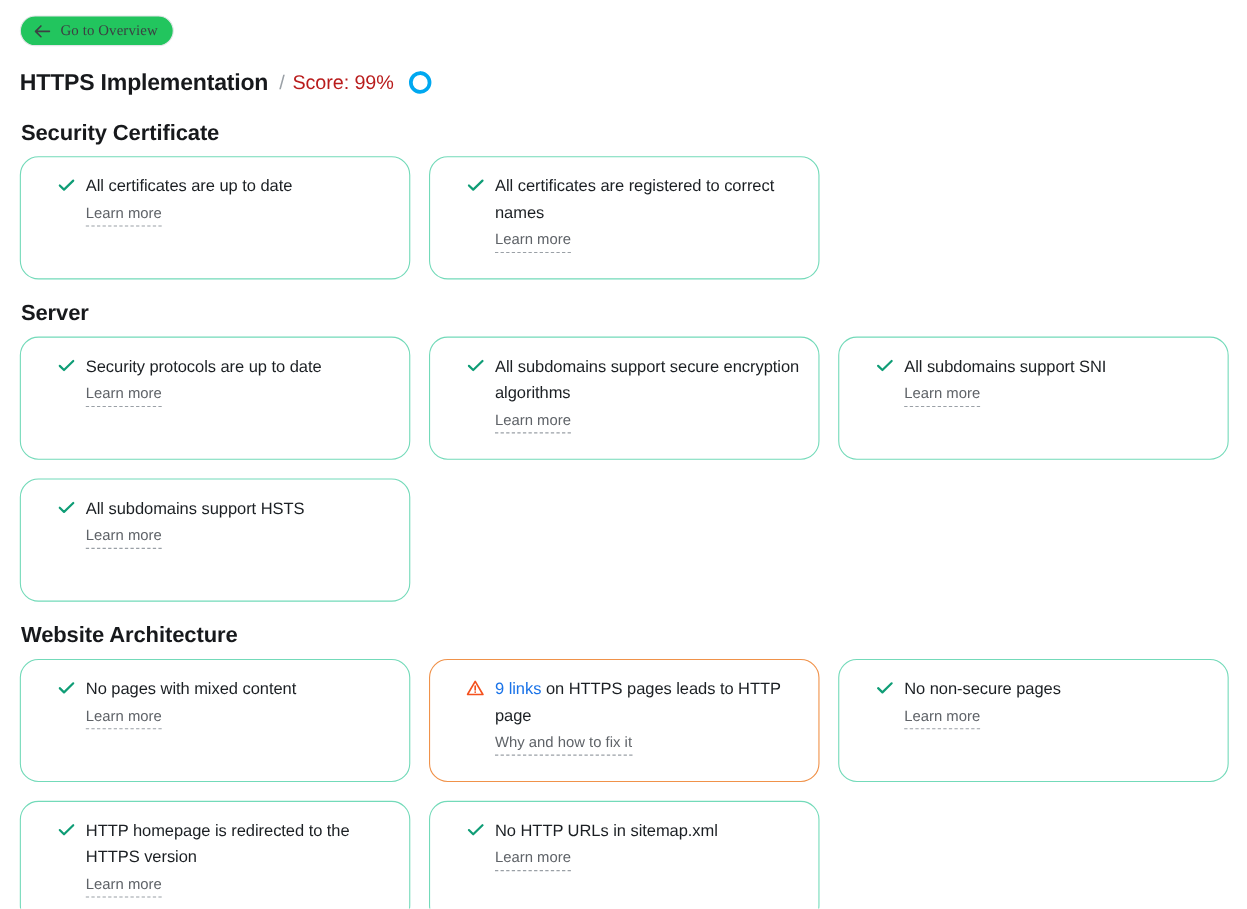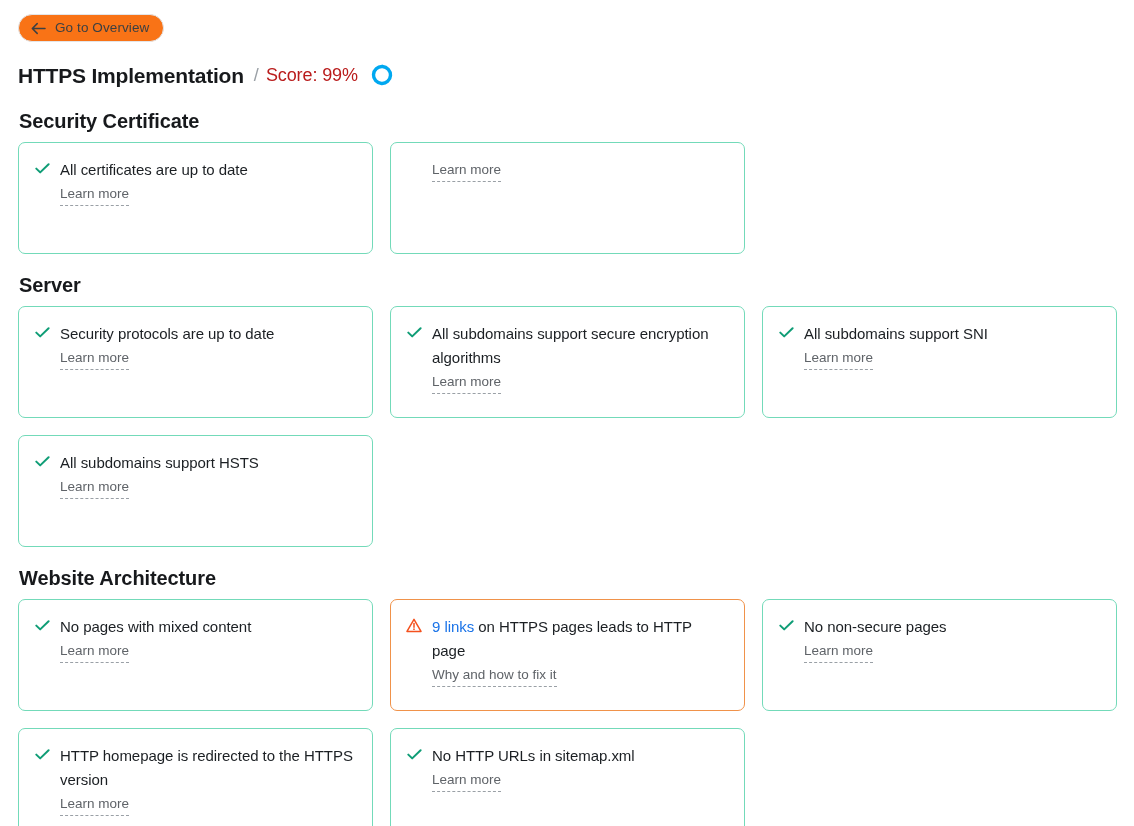--- a/index.html
+++ b/index.html
@@ -24,29 +24,30 @@
     overflow: hidden;
   }
 
   
   .back-btn {
     display: inline-flex;
     align-items: center;
     gap: 9px;
     height: 28px;
     padding: 0 14px 0 12px;
-    background: #f97316;
+    background: #22c55e;
     border: 1px solid #e3e5e8;
     border-radius: 14px;
     font-size: 13.5px;
     font-weight: 400;
     color: #3c4043;
     cursor: pointer;
     letter-spacing: 0.1px;
     line-height: 1;
+    font-family: Liberation Serif, serif;
   }
   .back-btn .arrow {
     display: inline-block;
     width: 15px;
     height: 13px;
     position: relative;
     flex: none;
   }
   .back-btn .arrow svg { display: block; }
 
@@ -99,23 +100,23 @@
   .grid {
     display: flex;
     flex-wrap: wrap;
     gap: 17px 17px;
   }
 
   .card {
     width: 355px;
     min-height: 112px;
     border: 1px solid #73dab9;
-    border-radius: 7px;
+    border-radius: 17px;
     background: #ffffff;
-    padding: 15px 16px 14px 15px;
+    padding: 15px 16px 14px 33px;
     display: block;
   }
   .card.warn { border-color: #f0924a; }
 
   .card-head {
     display: flex;
     align-items: flex-start;
     gap: 10px;
   }
   .status-icon {
@@ -179,21 +180,28 @@
         <div class="section-title">Security Certificate</div>
         <div class="grid">
           <div class="card"><div class="card-head">
               <span class="status-icon">
                 <svg width="15" height="13" viewBox="0 0 15 13">
                   <path d="M1.3 6.6 5.2 10.4 13.6 2.2" fill="none" stroke="#0f9d76" stroke-width="2" stroke-linecap="round" stroke-linejoin="round"></path>
                 </svg>
               </span>
               <div class="card-text">All certificates are up to date</div>
             </div><a class="card-link">Learn more</a></div>
-          <div class="card"><a class="card-link">Learn more</a></div>
+          <div class="card"><div class="card-head">
+              <span class="status-icon">
+                <svg width="15" height="13" viewBox="0 0 15 13">
+                  <path d="M1.3 6.6 5.2 10.4 13.6 2.2" fill="none" stroke="#0f9d76" stroke-width="2" stroke-linecap="round" stroke-linejoin="round"></path>
+                </svg>
+              </span>
+              <div class="card-text">All certificates are registered to correct names</div>
+            </div><a class="card-link">Learn more</a></div>
         </div>
       </div>
       <div class="section">
         <div class="section-title">Server</div>
         <div class="grid">
           <div class="card"><div class="card-head">
               <span class="status-icon">
                 <svg width="15" height="13" viewBox="0 0 15 13">
                   <path d="M1.3 6.6 5.2 10.4 13.6 2.2" fill="none" stroke="#0f9d76" stroke-width="2" stroke-linecap="round" stroke-linejoin="round"></path>
                 </svg>

